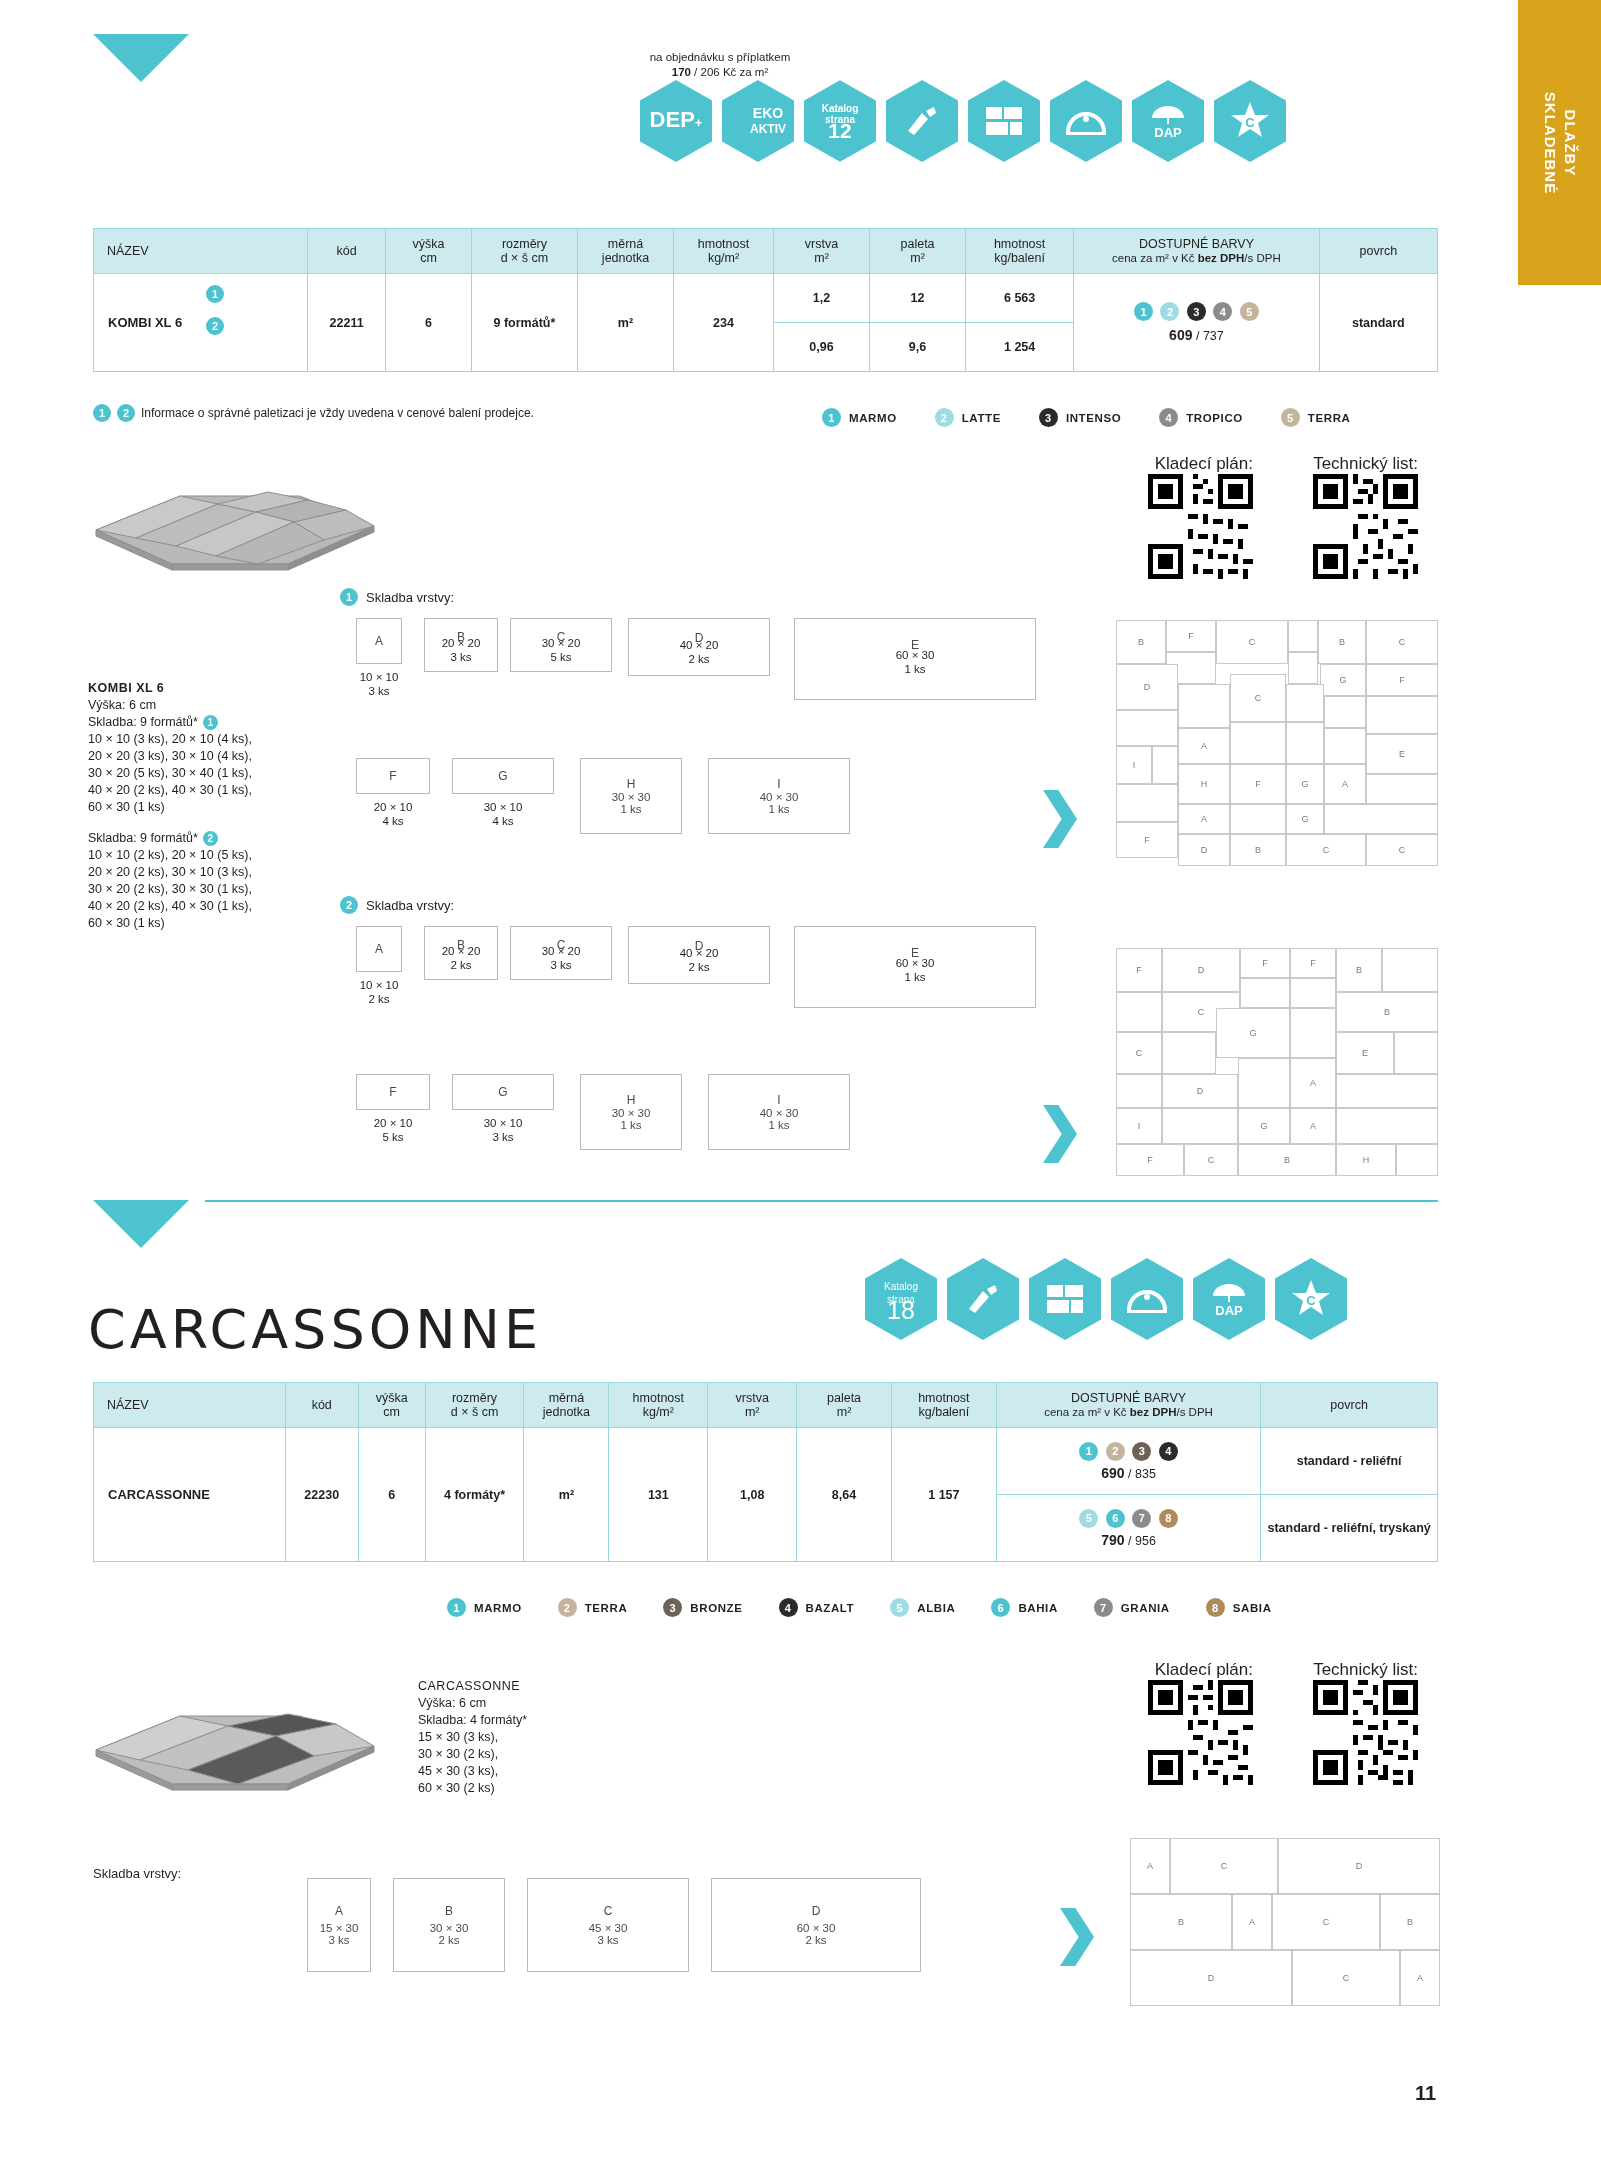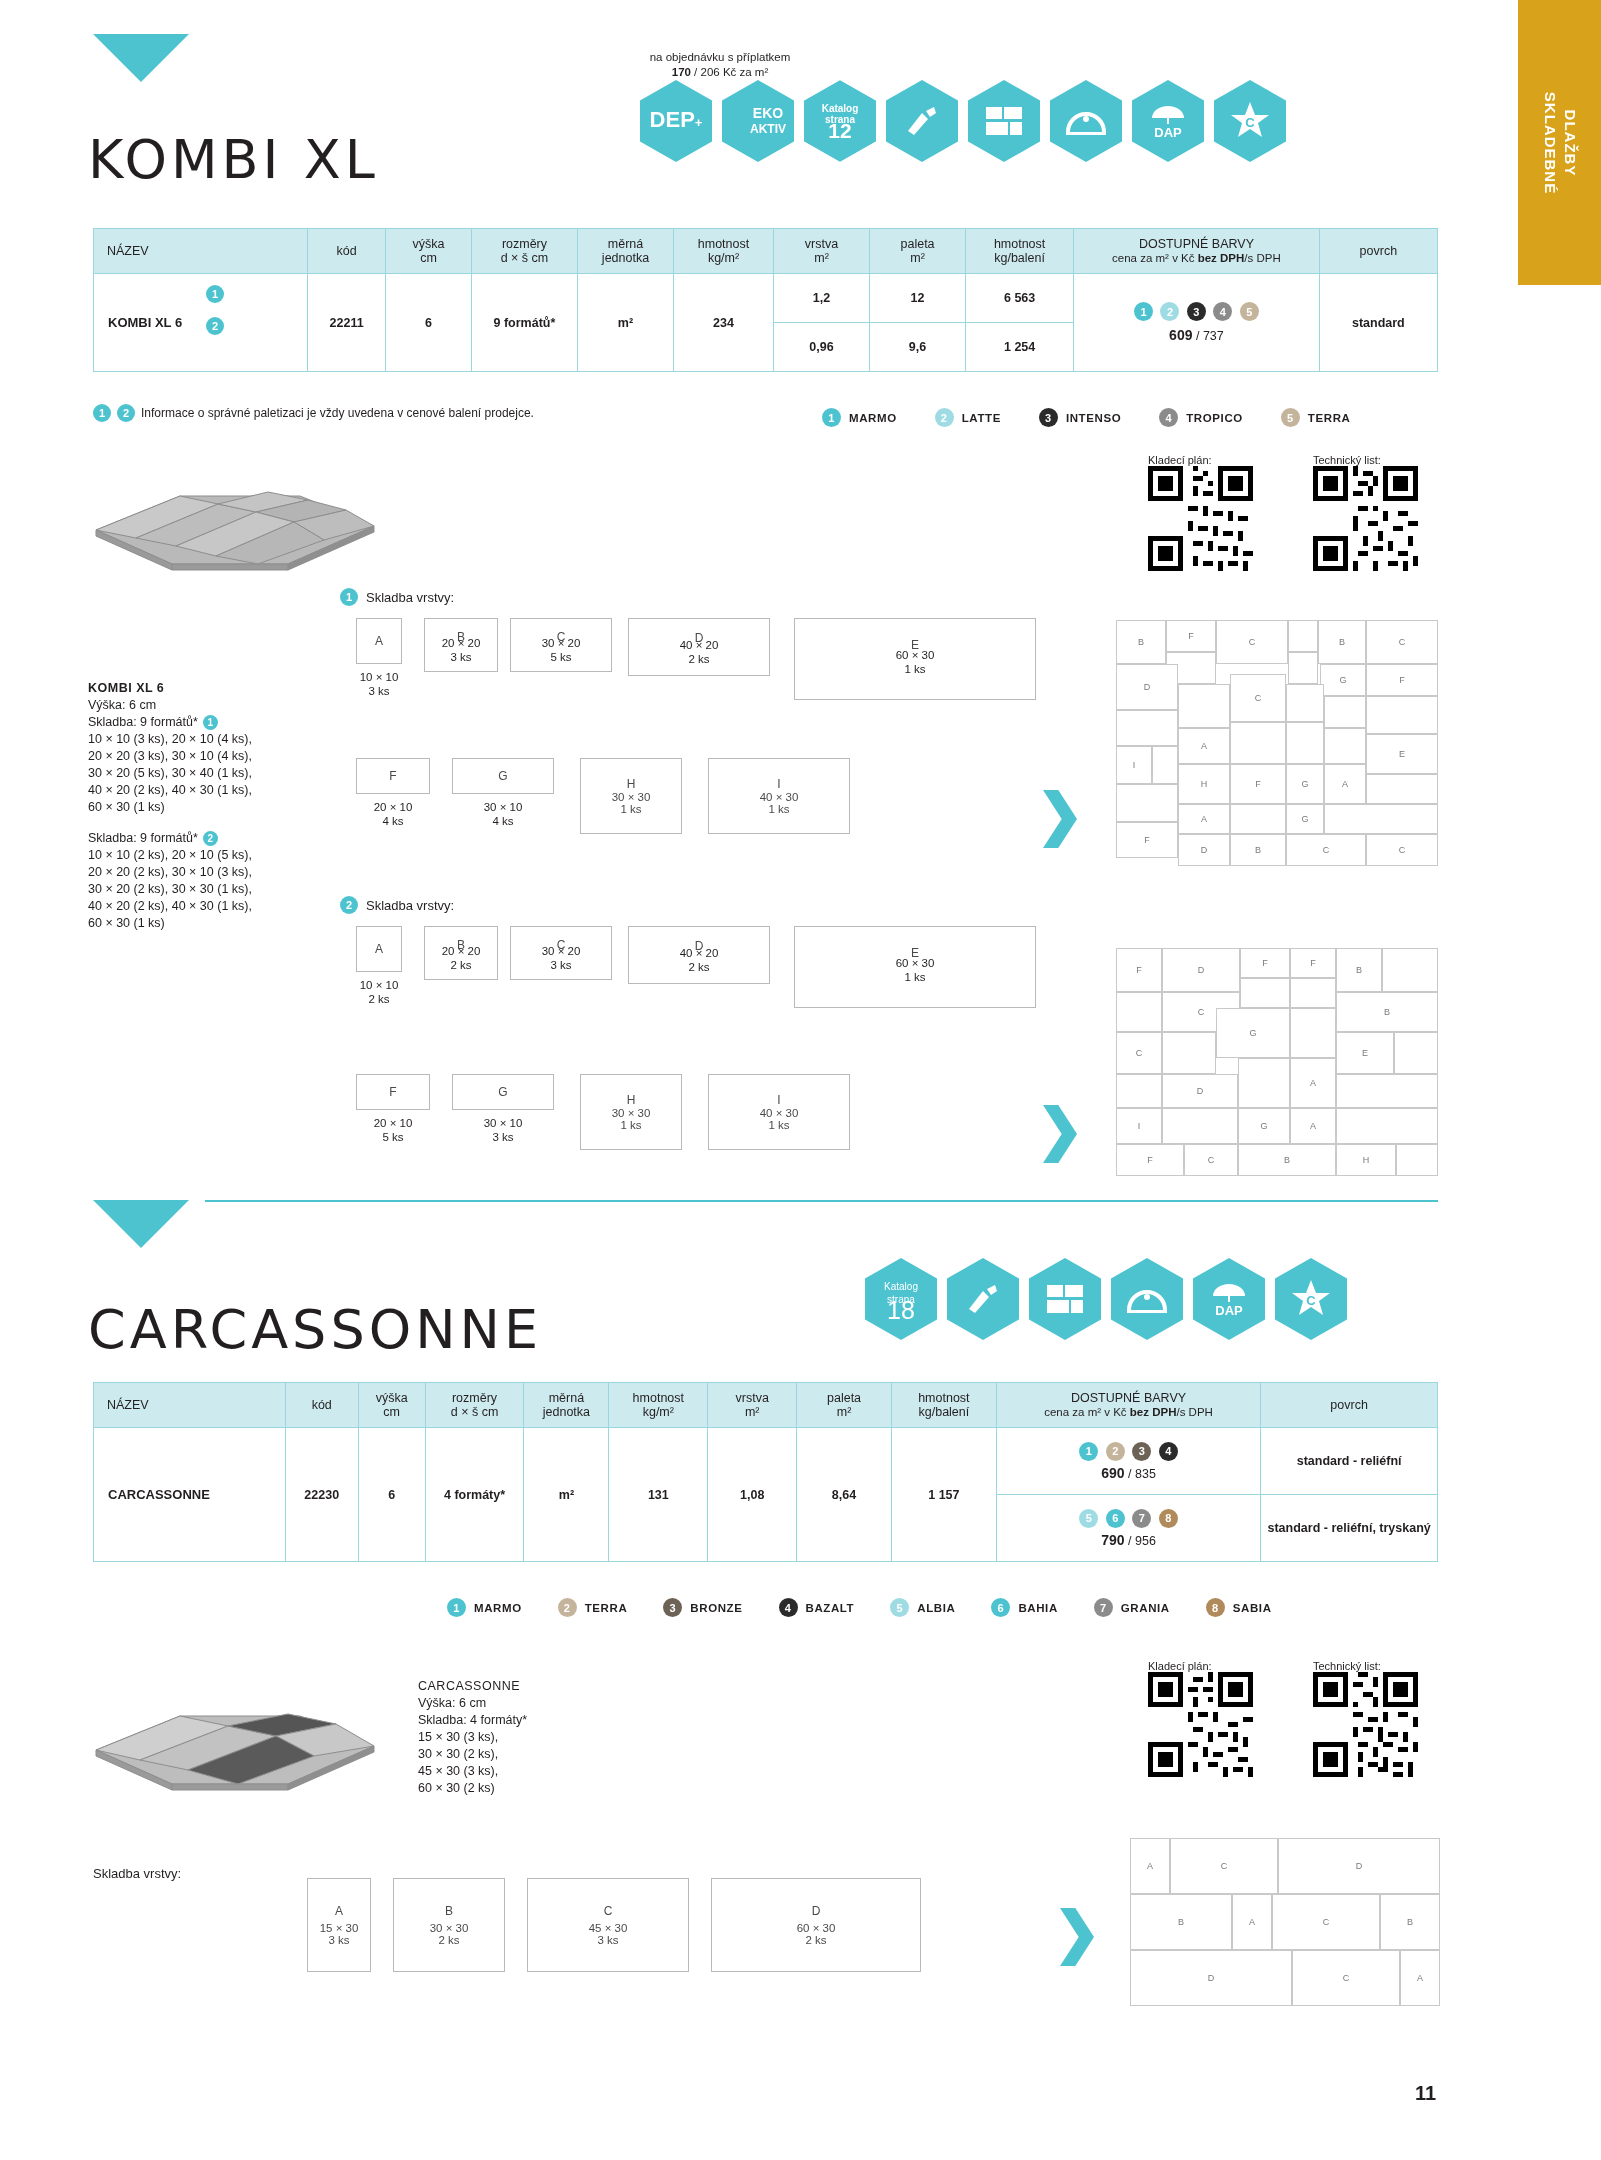--- a/index.html
+++ b/index.html
@@ -100,21 +100,21 @@
   }
 
   
   .mosaic{position:relative;}
   .mos-cell{
     position:absolute;border:1px solid #c9c9c9;background:#fff;
     font-size:9px;color:#7a7a7a;display:flex;align-items:center;justify-content:center;
   }
 
   
-  .qrlabel{font-size:11px;color:#231f20;}
+  .qrlabel{font-size:17px;color:#231f20;text-align:right;}
   .qr{width:105px;height:105px;}
 
   
   .smallnum{
     width:18px;height:18px;border-radius:50%;background:#4ec3d0;color:#fff;
     font-size:11px;font-weight:bold;display:inline-flex;align-items:center;justify-content:center;
   }
   .desc{font-size:12.5px;line-height:17px;color:#231f20;}
   .hr-line{height:2px;background:#4ec3d0;}
   .pagenum{font-size:20px;font-weight:bold;}
@@ -129,23 +129,20 @@
     <div class="txt">
       <span>DLAŽBY</span><br>
       <span>SKLADEBNÉ</span>
     </div>
   </div>
 
   <div style="position:absolute;left:93px;top:34px;">
     <div class="chev"></div>
   </div>
 
-  <div style="position:absolute;left:88px;top:128px;">
-    <div class="prodtitle">KOMBI XL</div>
-  </div>
 
   <div style="position:absolute;left:600px;top:50px;width:240px;" class="topnote">
     <div>na objednávku s příplatkem</div>
     <div>
       <span class="bold">170</span><span> / </span><span>206 Kč za m²</span>
     </div>
   </div>
 
   <div class="hexrow" style="position:absolute;left:640px;top:80px;">
     <div class="hex">

